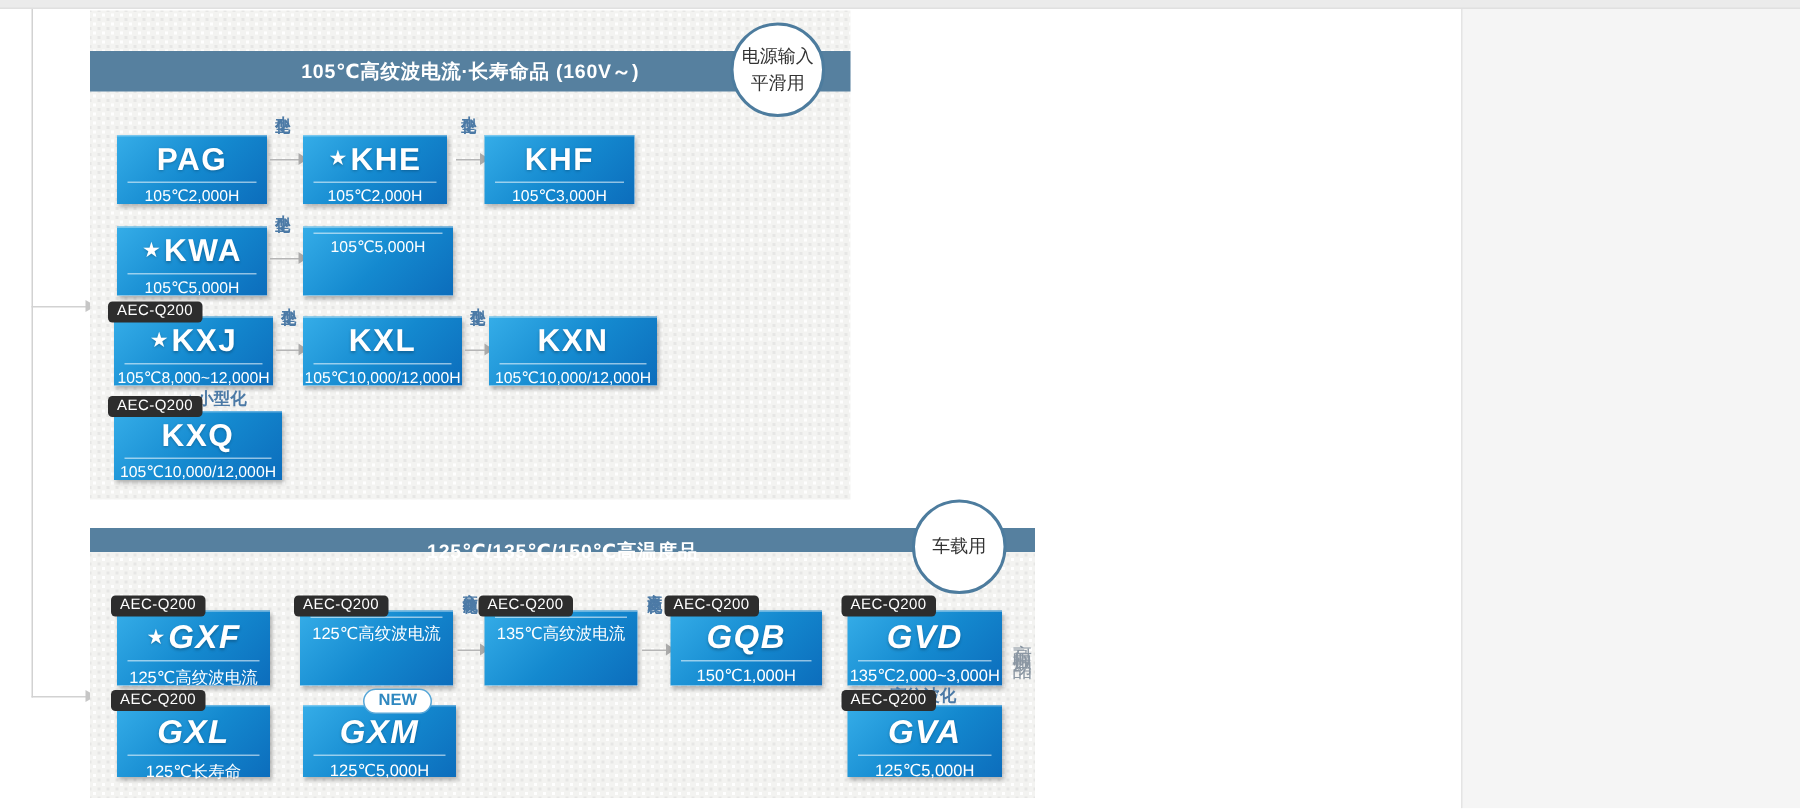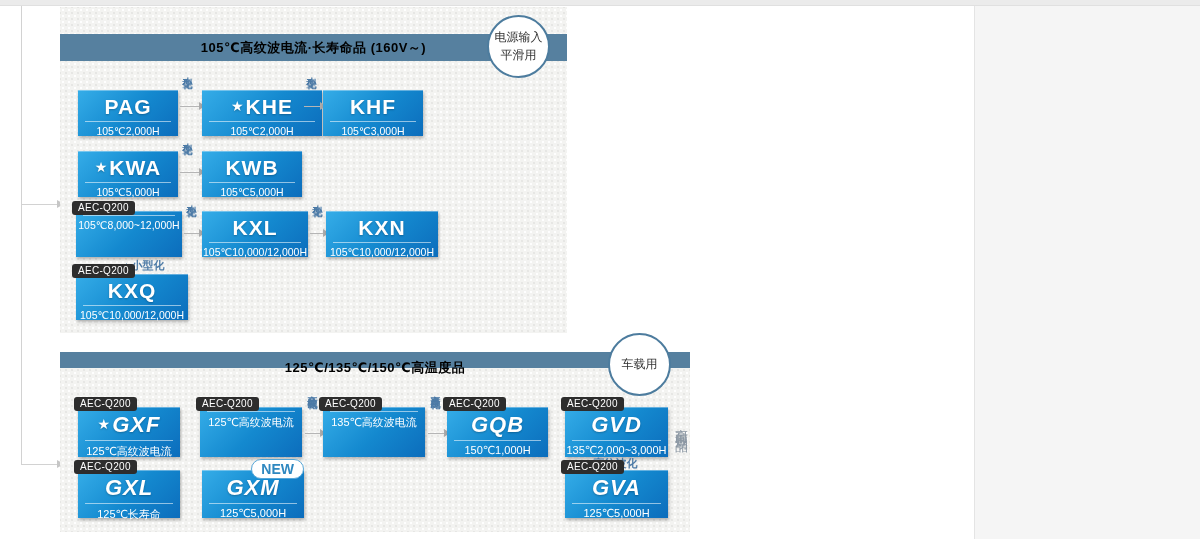--- a/index.html
+++ b/index.html
@@ -16,41 +16,41 @@
   .hline.h1{top:204px;}
   .hline.h2{top:464px;}
 
   
   .panel{position:absolute;background-color:#f3f3f1;
          background-image:radial-gradient(rgba(255,255,255,.95) 1px, rgba(0,0,0,0) 1.2px),
                           radial-gradient(rgba(185,185,185,.22) 1px, rgba(0,0,0,0) 1.2px);
          background-size:6px 6px,6px 6px;background-position:0 0,3px 3px;}
   .panel-top{left:60px;top:7px;width:507px;height:326px;}
   .panel-bottom{left:60px;top:352px;width:630px;height:180px;}
-  .panel-header{position:absolute;left:0;width:100%;background:#56809f;color:#000000;
+  .panel-header{position:absolute;left:0;width:100%;background:#56809f;color:#ffffff;
                 font-weight:bold;font-size:13px;text-align:center;letter-spacing:.5px;}
   .panel-top .panel-header{top:27px;height:27px;line-height:27px;}
   .panel-bottom .panel-header{top:0;height:16px;line-height:32px;}
 
   
   .pbox{position:absolute;border-radius:0;color:#fff;text-align:center;
         background:linear-gradient(135deg,#35ade8 0%,#1489cf 52%,#0c6dbc 100%);
         box-shadow:1px 2px 3px rgba(0,0,0,.28), inset 0 1px 0 rgba(255,255,255,.35);cursor:pointer;}
   .pbox .name{font-weight:bold;font-size:21px;line-height:1;padding-top:6px;letter-spacing:1px;
               text-shadow:0 1px 2px rgba(0,0,0,.25);white-space:nowrap;}
   .pbox .star{font-size:14px;vertical-align:3px;margin-right:2px;letter-spacing:0;}
   .pbox .divider{height:1px;background:rgba(255,255,255,.55);margin:4px 7px 3px;}
   .pbox .spec{font-size:10.5px;letter-spacing:0;white-space:nowrap;}
   .pbox-lg .name{font-size:22px;padding-top:7px;font-style:italic;}
   .pbox-lg .spec{font-size:11px;}
 
   .tag{position:absolute;top:-10px;left:-4px;background:#2d2d2d;color:#ffffff;font-size:10px;
        font-weight:normal;padding:2px 6px;border-radius:3px;line-height:1;z-index:3;letter-spacing:.3px;}
-  .newbadge{position:absolute;top:-11px;right:0;background:#ffffff;border:1px solid #57a7d8;color:#2f88c0;
-       font-size:14px;font-weight:bold;padding:2px 9px;border-radius:10px;line-height:1;z-index:3;}
+  .newbadge{position:absolute;top:-11px;right:16px;background:#ffffff;border:1px solid #57a7d8;color:#2f88c0;
+       font-size:11px;font-weight:bold;padding:2px 9px;border-radius:10px;line-height:1;z-index:3;}
 
   
   .harrow{position:absolute;height:1px;background:#b5b5b5;}
   .harrow::after{content:"";position:absolute;right:-5px;top:-4px;border-left:6px solid #ababab;
                  border-top:4px solid transparent;border-bottom:4px solid transparent;}
   .vlabel{position:absolute;writing-mode:vertical-rl;text-orientation:upright;font-size:10px;
           color:#4c7aa6;line-height:1.1;letter-spacing:1px;font-weight:bold;}
   .hlabel{position:absolute;font-size:11px;color:#4c7aa6;font-weight:bold;white-space:nowrap;}
   .hlabel .aglyph{color:#4c7aa6;margin-right:2px;font-weight:normal;}
 
@@ -79,48 +79,48 @@
   <section class="panel panel-top">
     <div class="panel-header">105℃高纹波电流·长寿命品 (160V～)</div>
 
     <div class="pbox" style="left:18px;top:83px;width:100px;height:46px;">
       <div class="name"><span>PAG</span></div>
       <div class="divider"></div>
       <div class="spec">105℃2,000H</div>
     </div>
     <div class="vlabel" style="left:122px;top:62px;">小型化</div>
     <div class="harrow" style="left:120px;top:99px;width:20px;"></div>
-    <div class="pbox" style="left:142px;top:83px;width:120px;height:46px;">
+    <div class="pbox" style="left:142px;top:83px;width:96px;height:46px;">
       <div class="name"><span class="star">★</span><span>KHE</span></div>
       <div class="divider"></div>
       <div class="spec">105℃2,000H</div>
     </div>
     <div class="vlabel" style="left:246px;top:62px;">小型化</div>
     <div class="harrow" style="left:244px;top:99px;width:17px;"></div>
     <div class="pbox" style="left:263px;top:83px;width:100px;height:46px;">
       <div class="name"><span>KHF</span></div>
       <div class="divider"></div>
       <div class="spec">105℃3,000H</div>
     </div>
 
     <div class="pbox" style="left:18px;top:144px;width:100px;height:46px;">
       <div class="name"><span class="star">★</span><span>KWA</span></div>
       <div class="divider"></div>
       <div class="spec">105℃5,000H</div>
     </div>
     <div class="vlabel" style="left:122px;top:128px;">小型化</div>
     <div class="harrow" style="left:120px;top:165px;width:20px;"></div>
     <div class="pbox" style="left:142px;top:144px;width:100px;height:46px;">
-      <div class="name"><span>KWB</span></div>
       <div class="divider"></div>
       <div class="spec">105℃5,000H</div>
     </div>
 
     <div class="pbox" style="left:16px;top:204px;width:106px;height:46px;">
       <div class="tag">AEC-Q200</div>
+      <div class="name"><span class="star">★</span><span>KXJ</span></div>
       <div class="divider"></div>
       <div class="spec">105℃8,000~12,000H</div>
     </div>
     <div class="vlabel" style="left:126px;top:190px;">小型化</div>
     <div class="harrow" style="left:124px;top:226px;width:16px;"></div>
     <div class="pbox" style="left:142px;top:204px;width:106px;height:46px;">
       <div class="name"><span>KXL</span></div>
       <div class="divider"></div>
       <div class="spec">105℃10,000/12,000H</div>
     </div>

